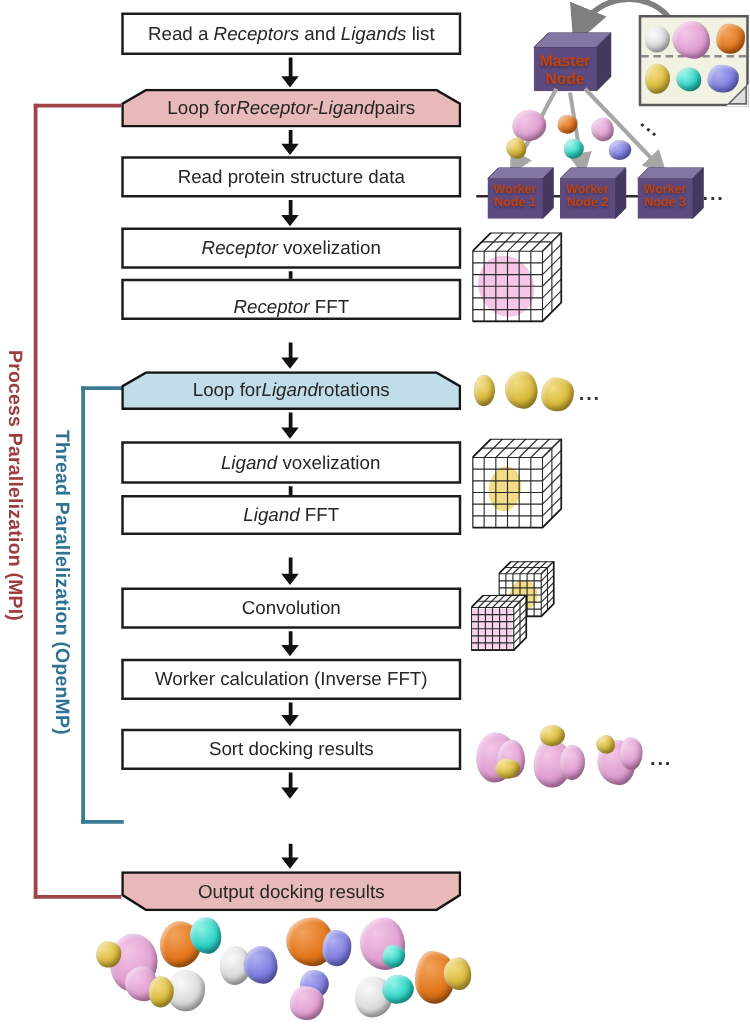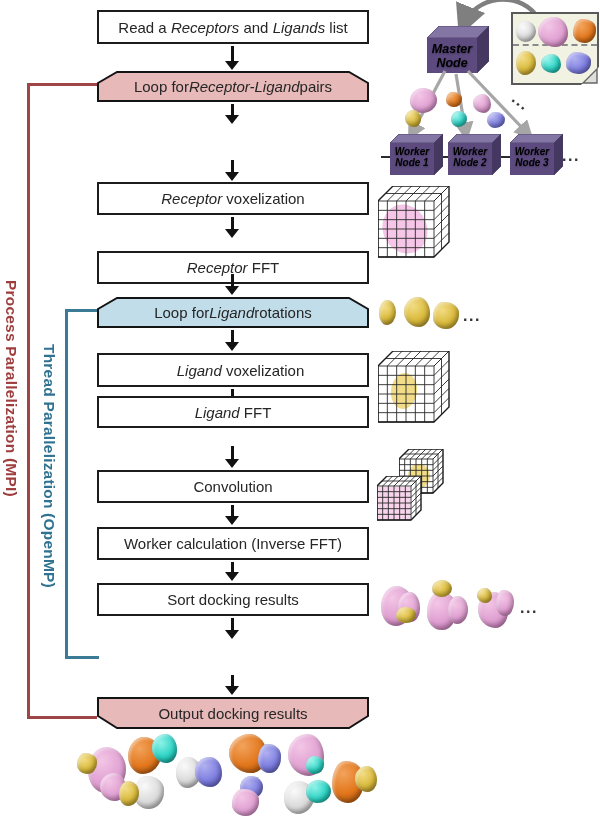--- a/index.html
+++ b/index.html
@@ -32,22 +32,22 @@
   .br-red  { background:#a04545; }
   .br-teal { background:#3b7b95; }
   .v-label { position:absolute; writing-mode:vertical-rl; font-weight:bold;
              font-size:15.5px; letter-spacing:.2px; white-space:nowrap; }
   .mpi-label    { color:#9e3d3d; left:2px;  top:280px; }
   .openmp-label { color:#2f7291; left:40px; top:344px; }
 
   
   .cube { position:absolute; }
   .cube svg { display:block; }
-  .cube-label { position:absolute; color:#000000; font-weight:bold; text-align:center;
-                line-height:1.12; text-shadow:0 1px 2px rgba(0,0,0,.35);font-style:italic; }
+  .cube-label { position:absolute; color:#c2410c; font-weight:bold; text-align:center;
+                line-height:1.12; text-shadow:0 1px 2px rgba(0,0,0,.35); }
   .master-label { left:0; top:16px; width:50px; font-size:12.5px; }
   .worker-label { left:0; top:12px; width:44px; font-size:10px; }
   .node-line { position:absolute; left:381px; top:156px; width:177px; height:2px;
                background:#2b2b2b; }
   .dots { position:absolute; font-weight:bold; color:#333; font-size:16px;
           letter-spacing:1.5px; line-height:1; }
 
   
   .doc { position:absolute; left:511px; top:12px; width:88px; height:73px;
          background:#f2f2e2; border:2px solid #595959; box-sizing:border-box; }
@@ -94,28 +94,31 @@
         <polygon points="20,1 252,1 271,12 271,30 1,30 1,12"></polygon>
       </svg>
     <div class="loop-label">
         <span>Loop for </span>
         <i>Receptor-Ligand</i>
         <span> pairs</span>
       </div>
   </div>
   <div class="flow-arrow" style="top:104px; height:20px;"></div>
 
+  <div class="process" style="top:125px; height:33px;">
+      <span><span>Read protein structure data</span></span>
+    </div>
   <div class="flow-arrow" style="top:160px; height:21px;"></div>
 
   <div class="process" style="top:182px; height:33px;">
       <span><i>Receptor</i><span> voxelization</span></span>
     </div>
   <div class="flow-arrow" style="top:217px; height:21px;"></div>
 
-  <div class="process" style="top:251px; height:33px;">
+  <div class="process" style="top:223px; height:33px;align-items:flex-end;">
       <span><i>Receptor</i><span> FFT</span></span>
     </div>
   <div class="flow-arrow" style="top:274px; height:21px;"></div>
 
   <div class="loop loop-blue" style="top:297px; height:31px;">
     <svg width="272" height="31" viewBox="0 0 272 31">
         <polygon points="20,1 252,1 271,12 271,30 1,30 1,12"></polygon>
       </svg>
     <div class="loop-label">
         <span>Loop for </span>

